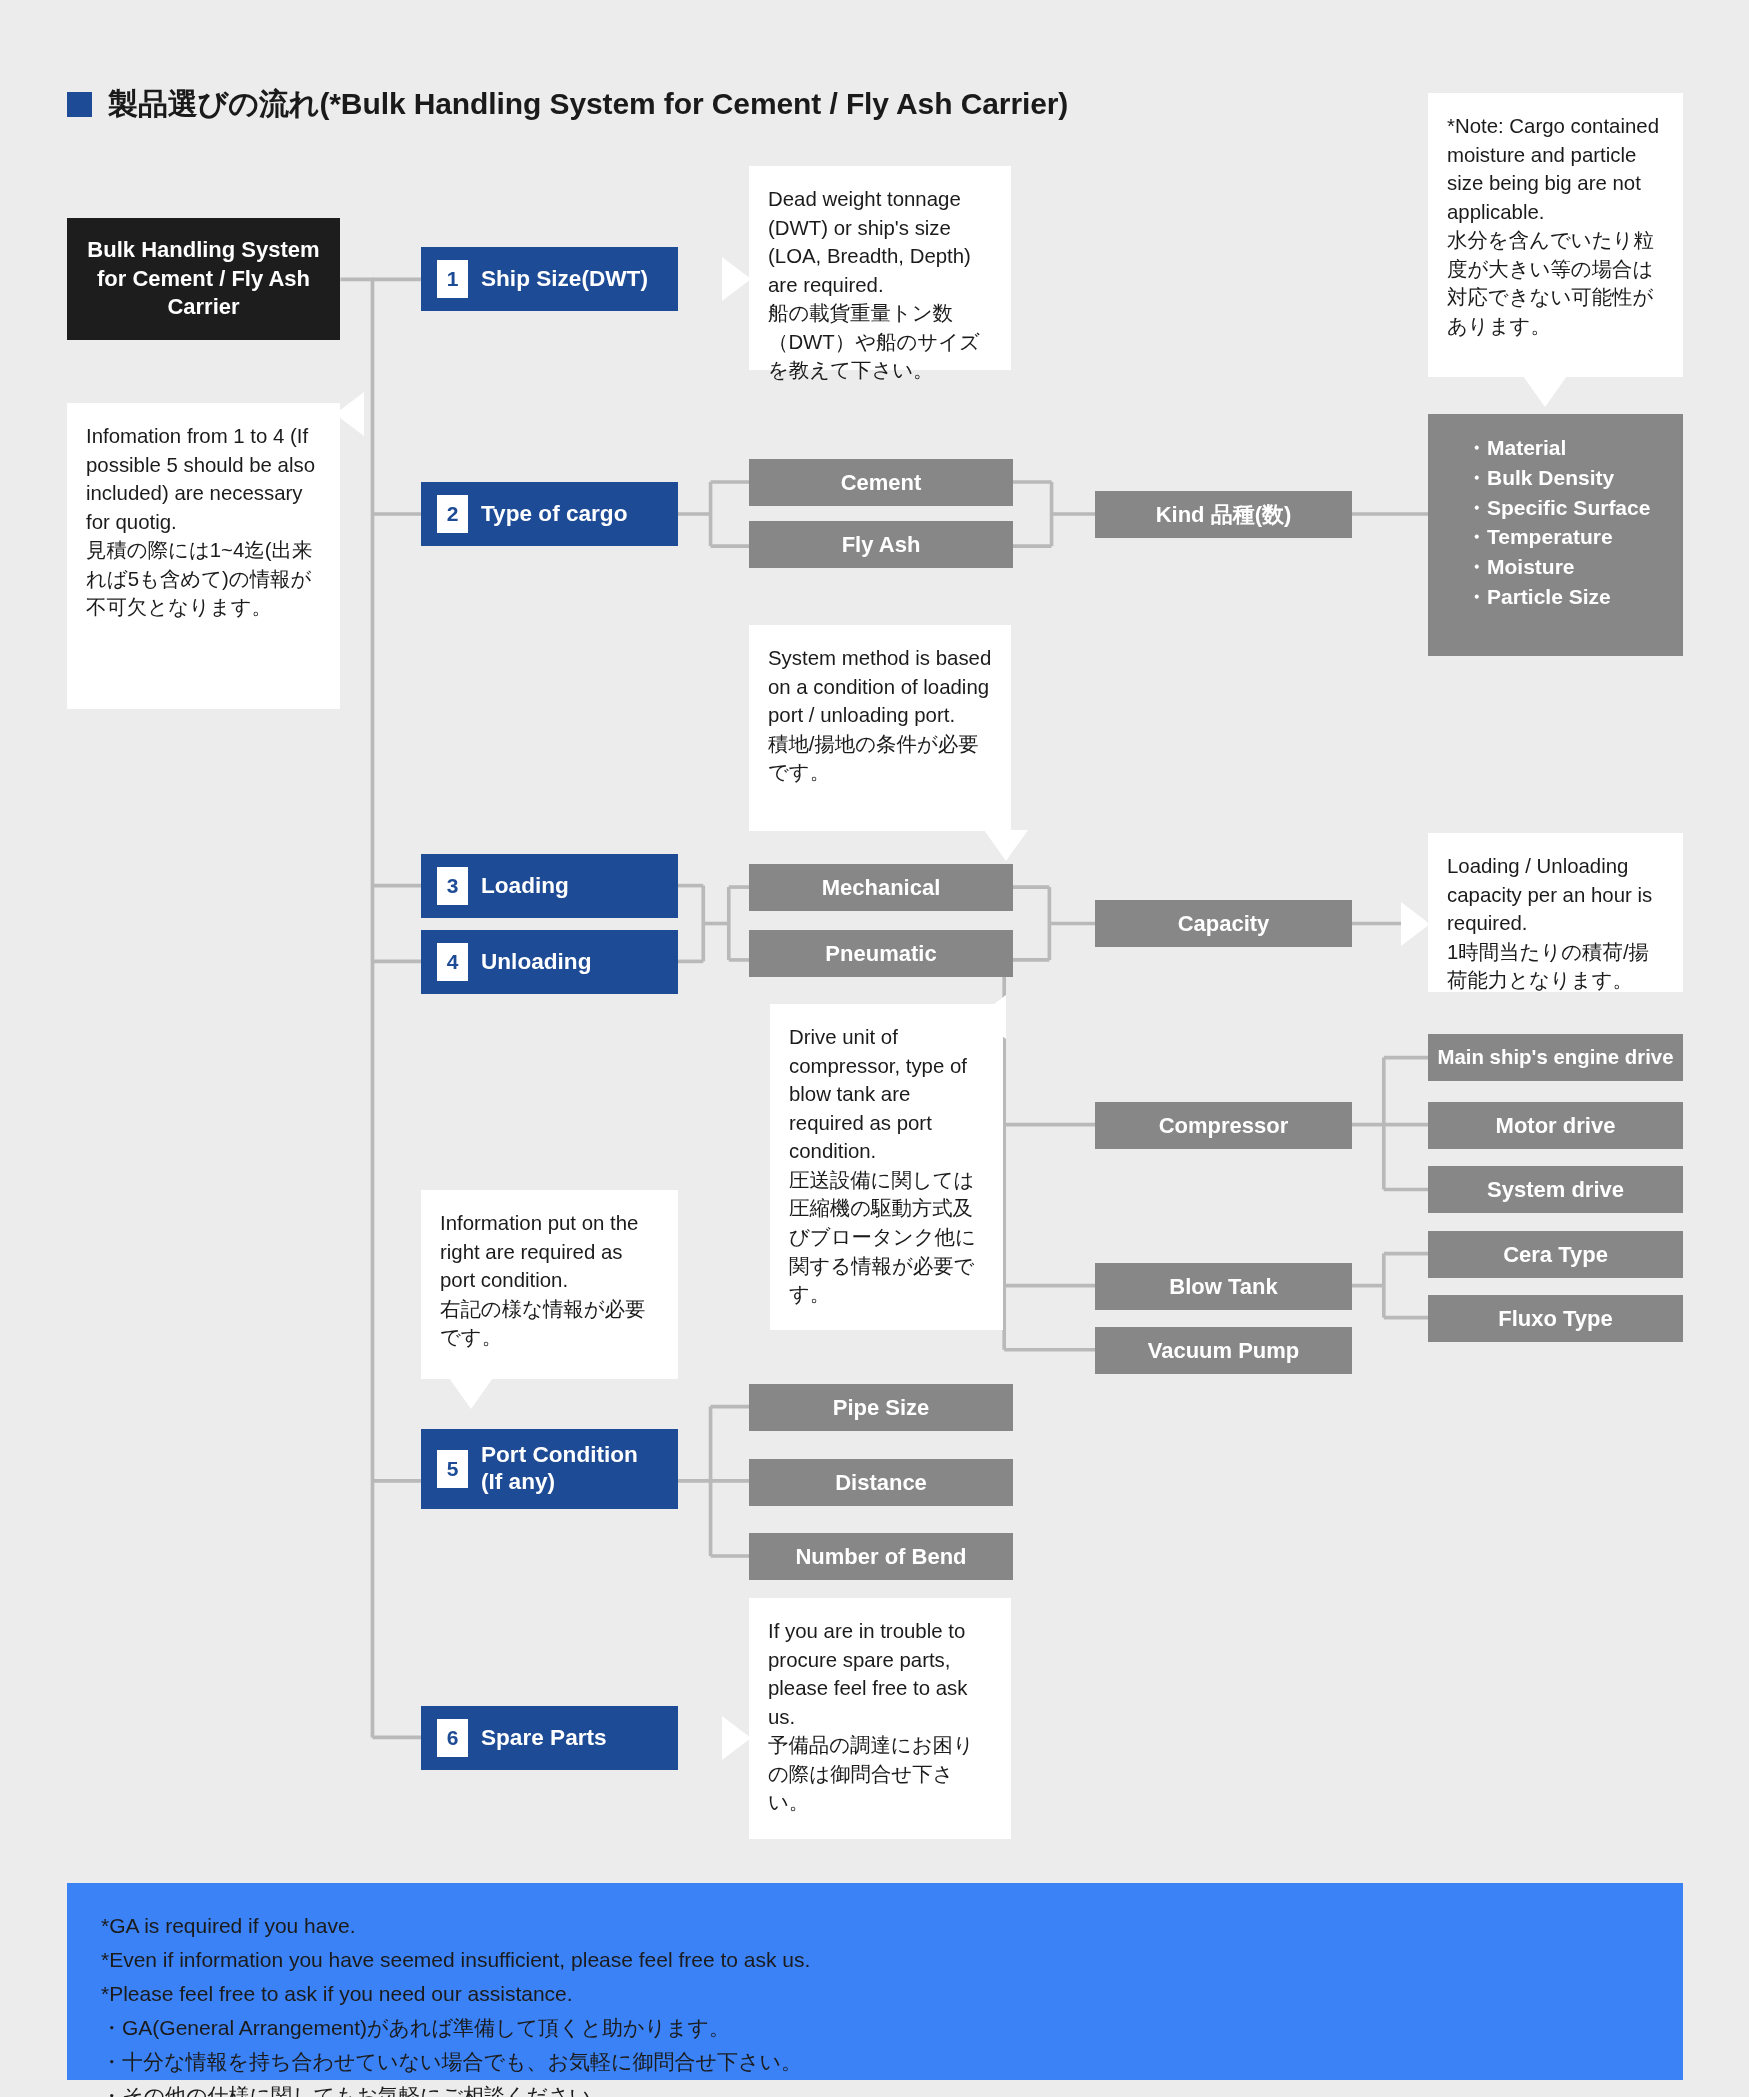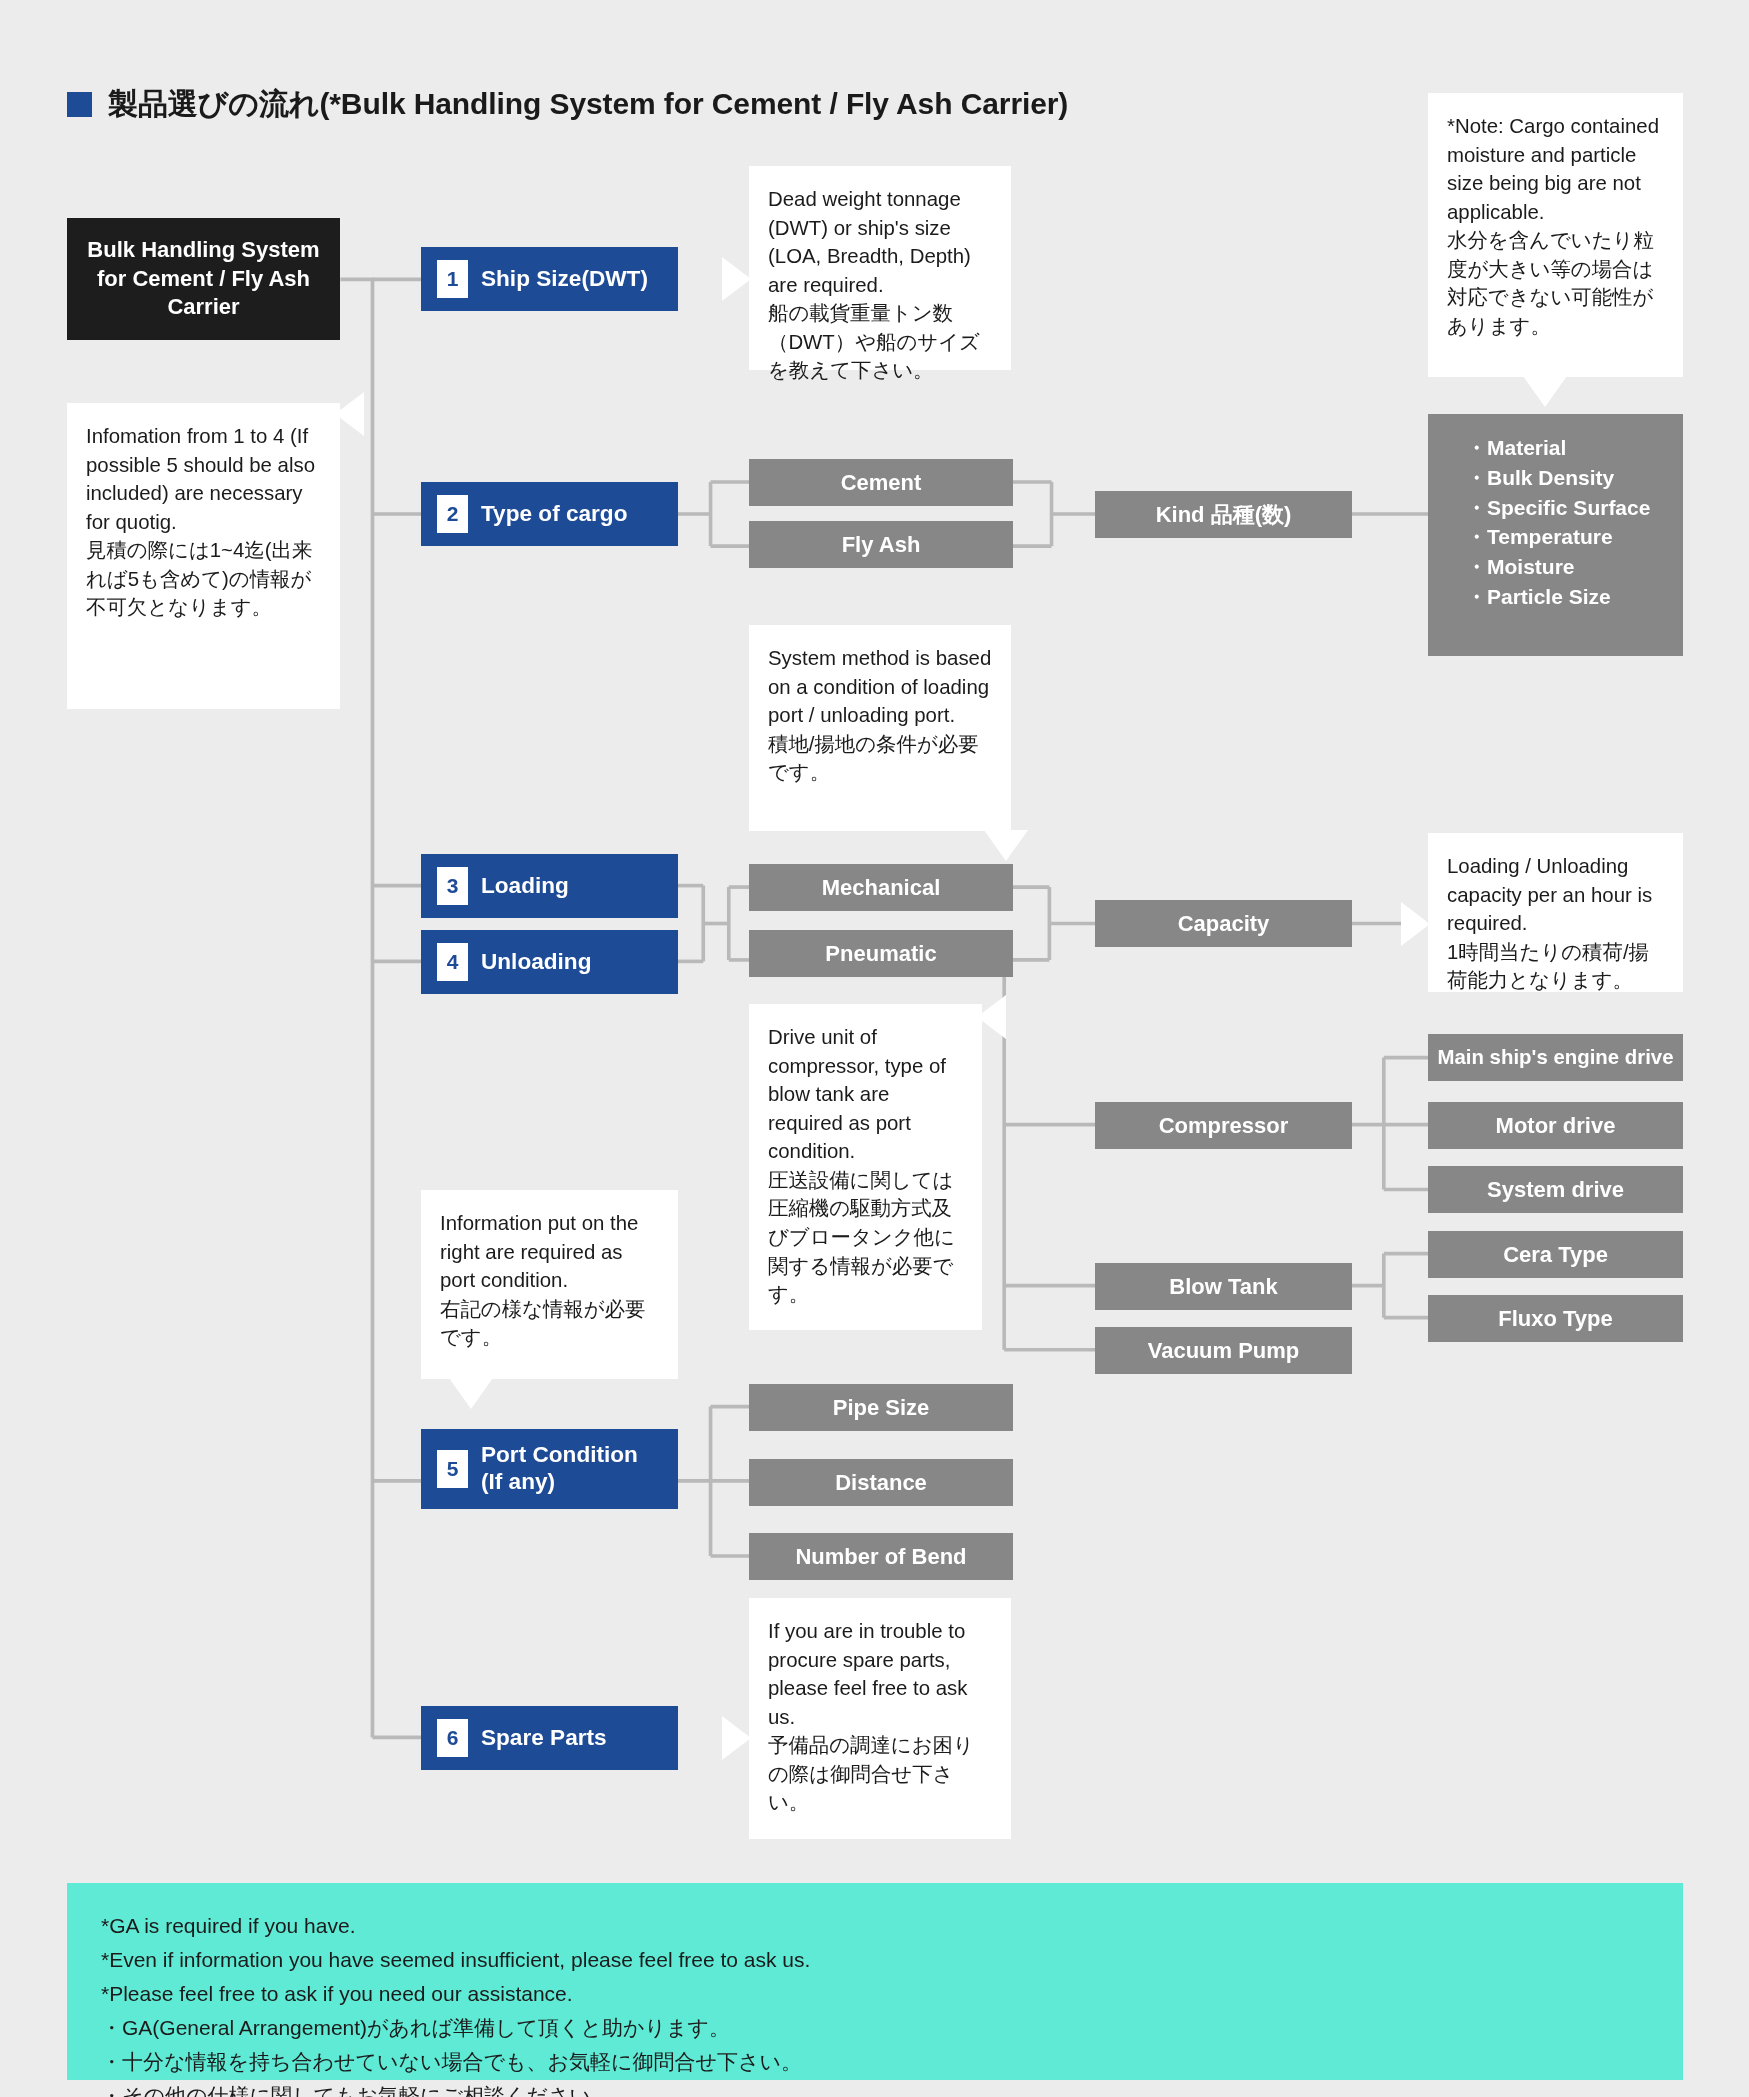--- a/index.html
+++ b/index.html
@@ -58,21 +58,21 @@
   }
 
   
   .ptr{position:absolute;width:0;height:0;}
   .ptr-left{border-top:22px solid transparent;border-bottom:22px solid transparent;border-right:29px solid #fff;}
   .ptr-right{border-top:22px solid transparent;border-bottom:22px solid transparent;border-left:29px solid #fff;}
   .ptr-down{border-left:22px solid transparent;border-right:22px solid transparent;border-top:31px solid #fff;}
 
   
   .footer{
-    left:67px;top:1863px;width:1616px;height:197px;background:#5eead4;
+    left:67px;top:1863px;width:1616px;height:197px;background:#3b82f6;
     padding:26px 34px;font-size:21px;line-height:1.62;color:#1b1b1b;
   }
   .footer div{white-space:nowrap;}
 </style>
 </head>
 <body>
 
 <div id="stage">
 
   <svg id="wires" viewBox="0 0 2400 2878">
@@ -194,21 +194,21 @@
 
   <div class="abs grey" style="left:749px;top:844px;width:264px;height:47px;">Mechanical</div>
   <div class="abs grey" style="left:749px;top:910px;width:264px;height:47px;">Pneumatic</div>
 
   <div class="abs grey" style="left:1095px;top:880px;width:257px;height:47px;">Capacity</div>
 
   <div class="abs callout" style="left:1428px;top:813px;width:255px;height:159px;">Loading / Unloading capacity per an hour is required.
 1時間当たりの積荷/揚荷能力となります。</div>
   <div class="ptr ptr-right" style="left:1401px;top:882px;"></div>
 
-  <div class="abs callout" style="left:749px;top:984px;width:233px;height:326px;">Drive unit of compressor, type of blow tank are required as port condition.
+  <div class="abs callout" style="left:770px;top:984px;width:233px;height:326px;">Drive unit of compressor, type of blow tank are required as port condition.
 圧送設備に関しては圧縮機の駆動方式及びブロータンク他に関する情報が必要です。</div>
   <div class="ptr ptr-left" style="left:977px;top:975px;"></div>
 
   <div class="abs grey" style="left:1095px;top:1082px;width:257px;height:47px;">Compressor</div>
   <div class="abs grey" style="left:1095px;top:1243px;width:257px;height:47px;text-align:center;">Blow Tank</div>
   <div class="abs grey" style="left:1095px;top:1307px;width:257px;height:47px;">Vacuum Pump</div>
 
   <div class="abs grey small" style="left:1428px;top:1014px;width:255px;height:47px;">Main ship's engine drive</div>
   <div class="abs grey" style="left:1428px;top:1082px;width:255px;height:47px;">Motor drive</div>
   <div class="abs grey" style="left:1428px;top:1146px;width:255px;height:47px;">System drive</div>

